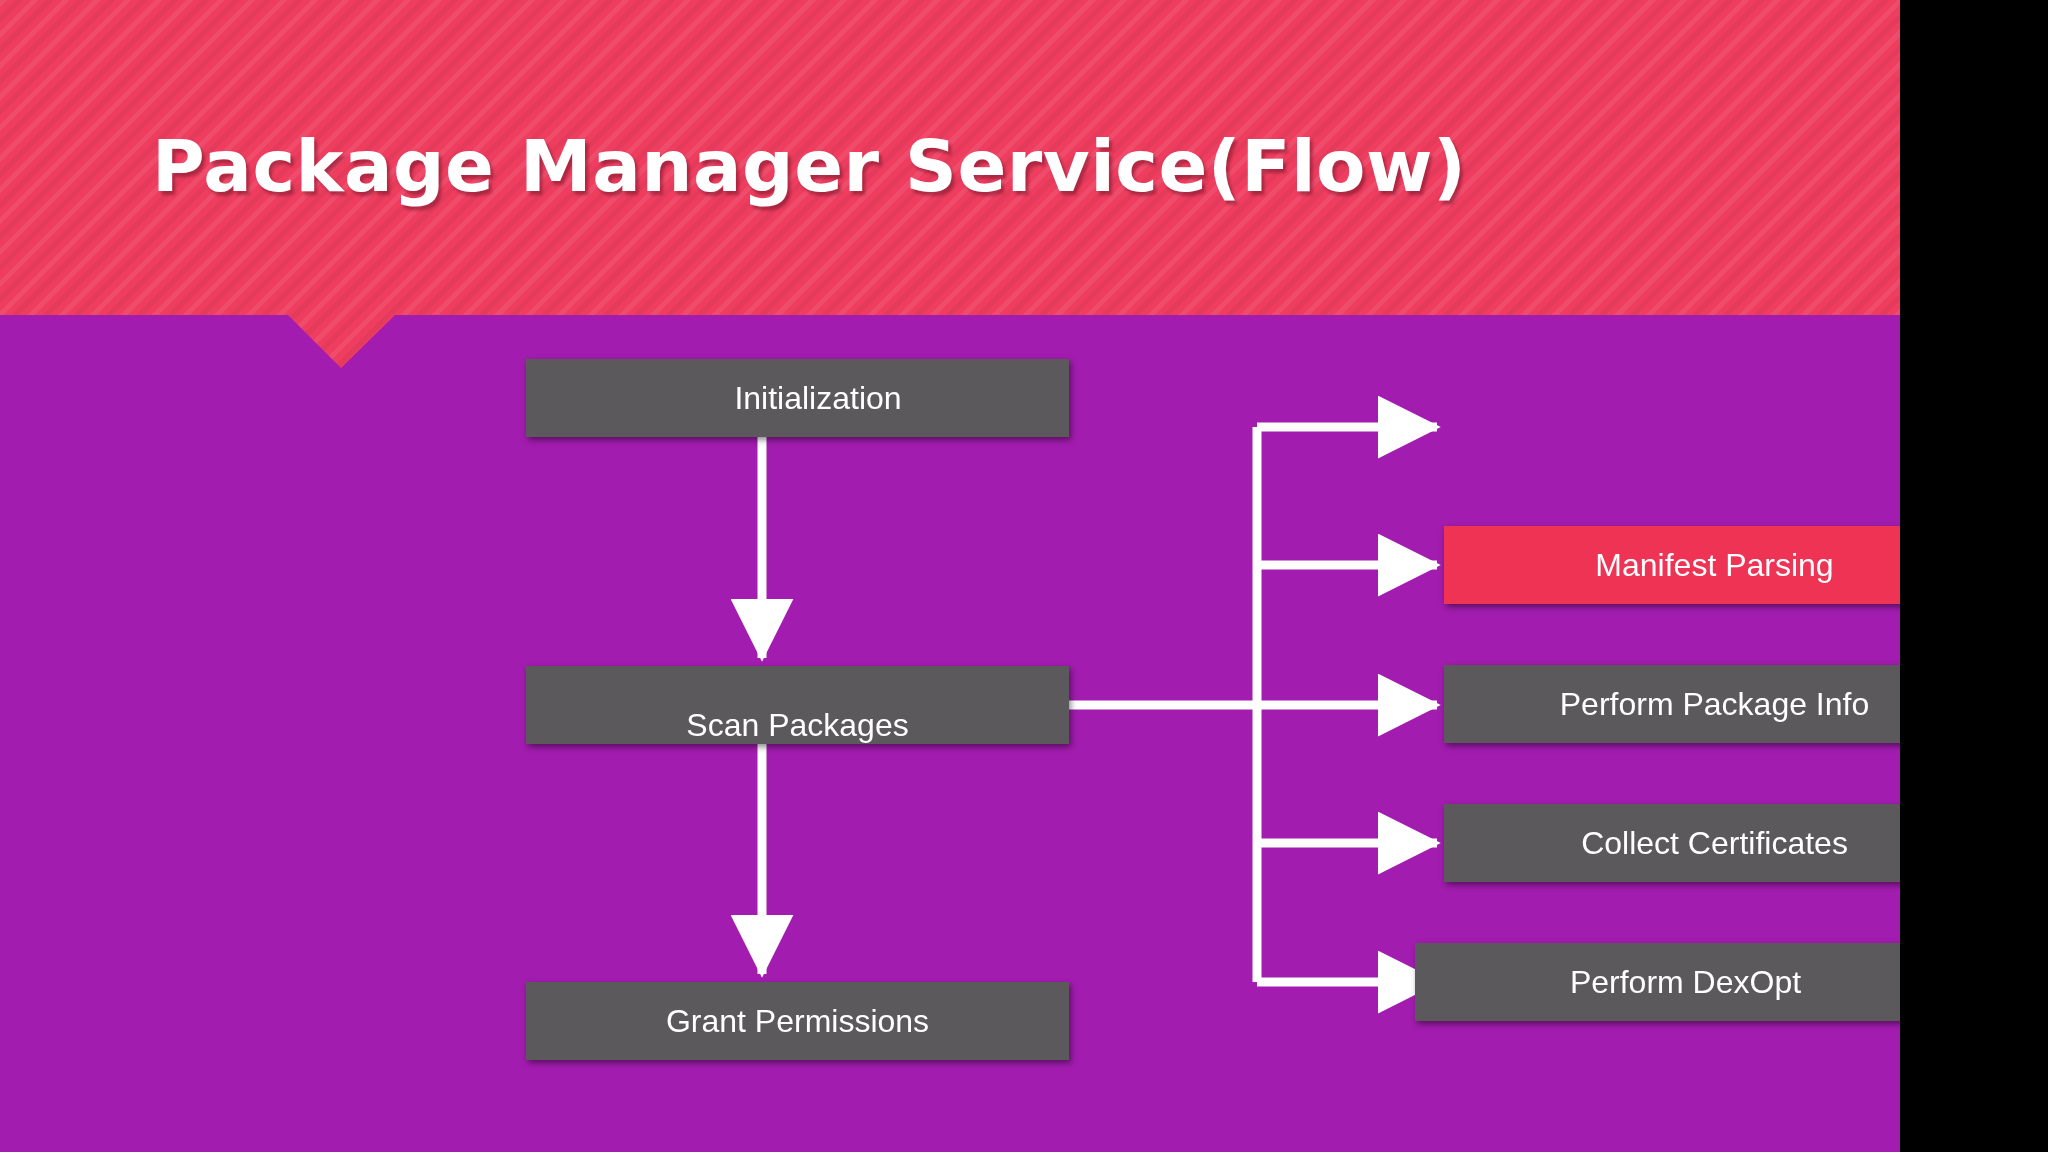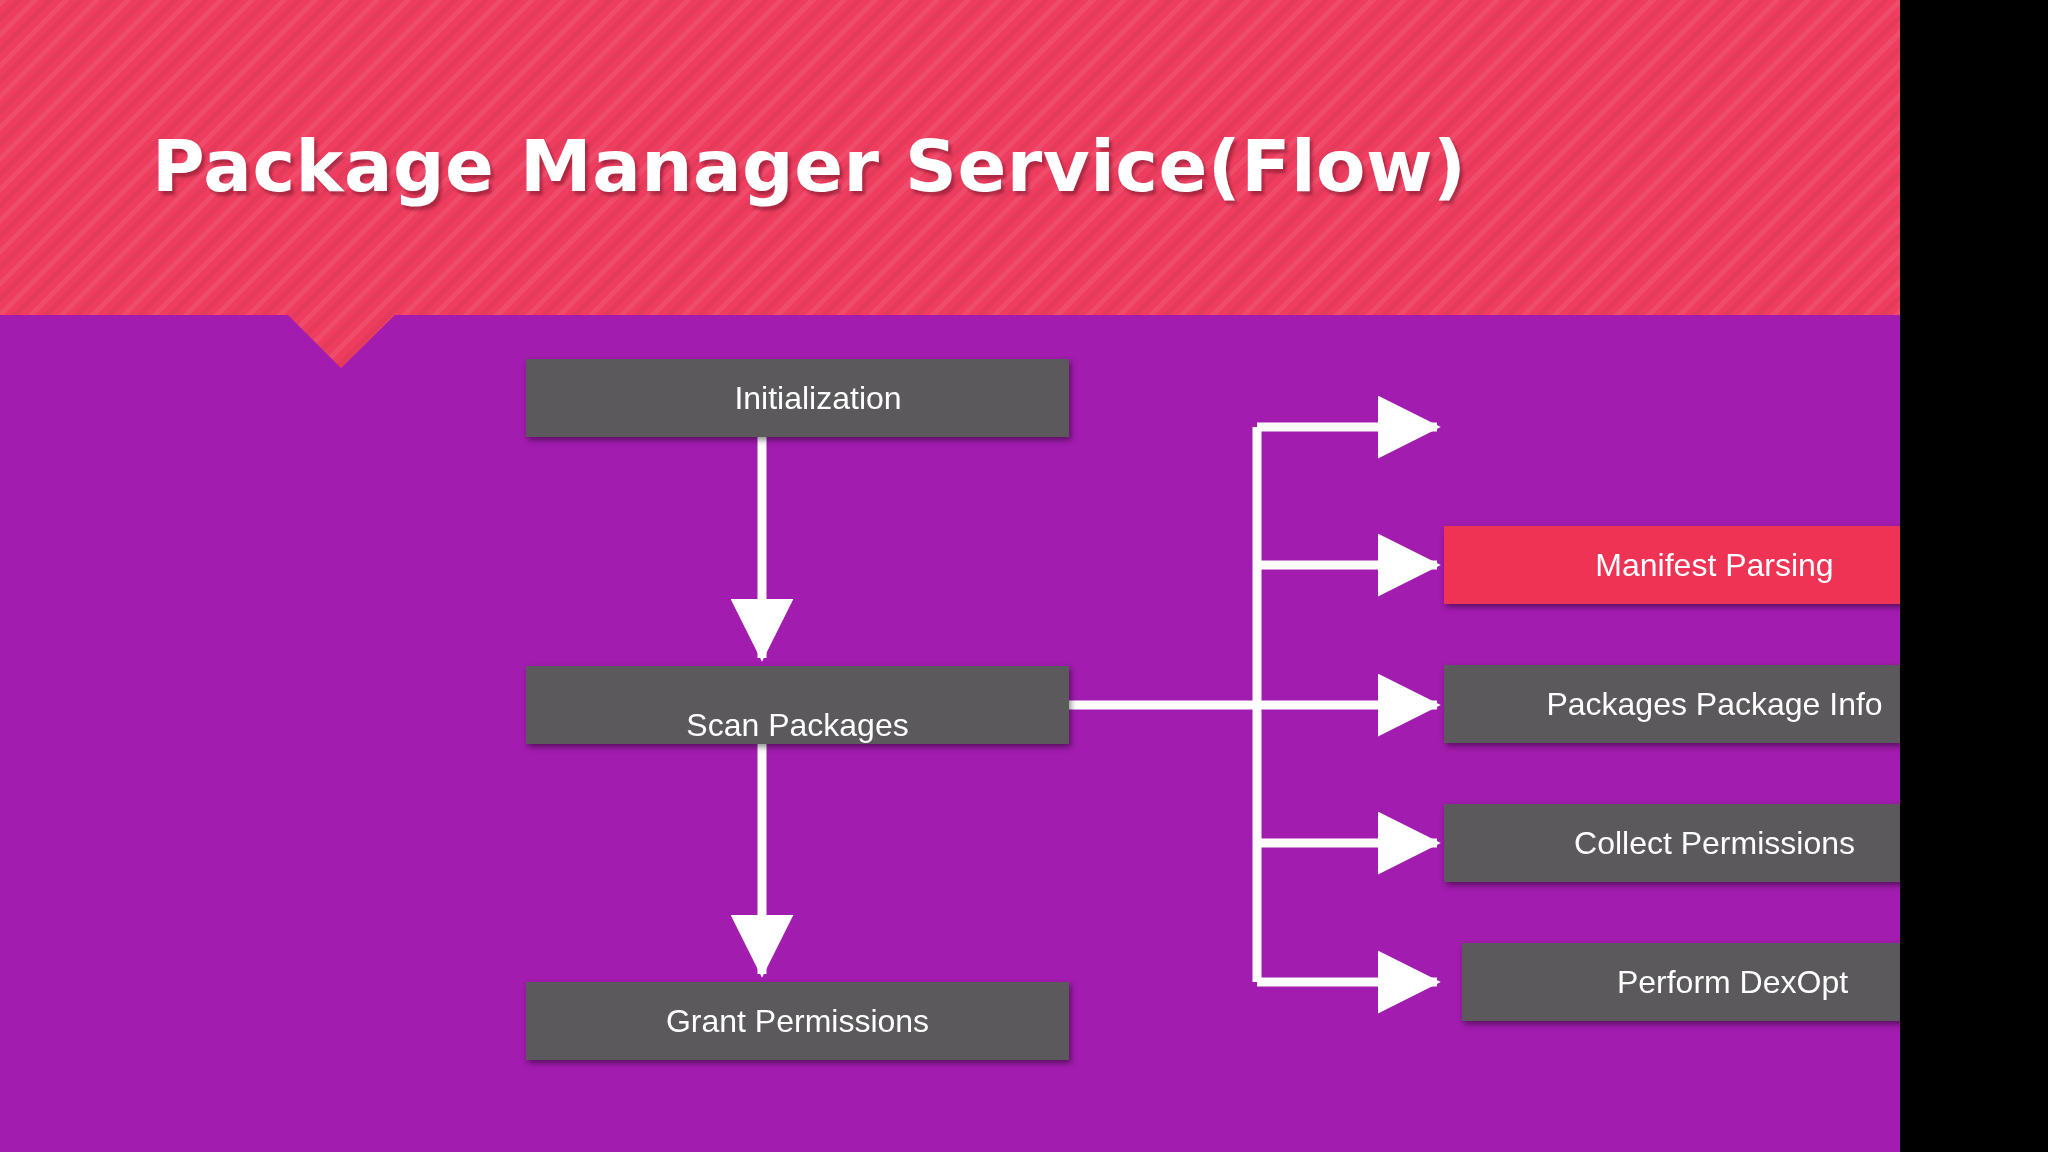--- a/index.html
+++ b/index.html
@@ -131,24 +131,24 @@
   <div class="node grey" style="left:526px; top:982px; width:543px; height:78px;">
     <span>Grant Permissions</span>
   </div>
 
 
   <div class="node pink" style="left:1444px; top:526px; width:541px; height:78px;">
     <span>Manifest Parsing</span>
   </div>
 
   <div class="node grey" style="left:1444px; top:665px; width:541px; height:78px;">
-    <span>Packages Package Info</span>
+    <span>Perform Package Info</span>
   </div>
 
   <div class="node grey" style="left:1444px; top:804px; width:541px; height:78px;">
-    <span>Collect Permissions</span>
+    <span>Collect Certificates</span>
   </div>
 
-  <div class="node grey" style="left:1462px; top:943px; width:541px; height:78px;">
+  <div class="node grey" style="left:1415px; top:943px; width:541px; height:78px;">
     <span>Perform DexOpt</span>
   </div>
 
 </div>
 
 </body></html>

